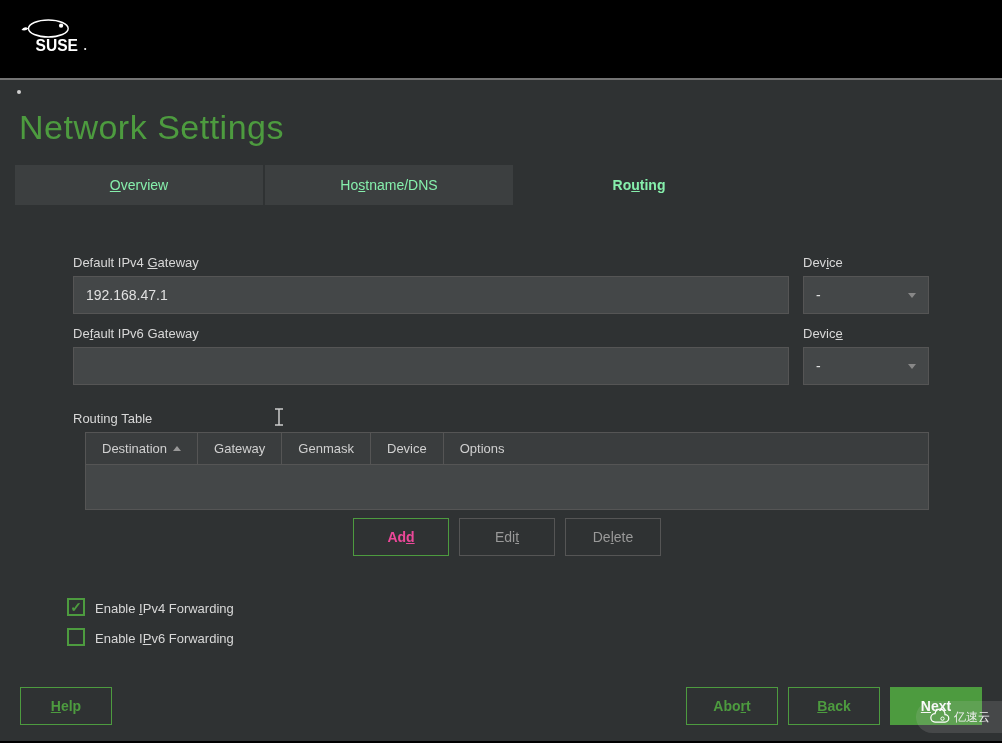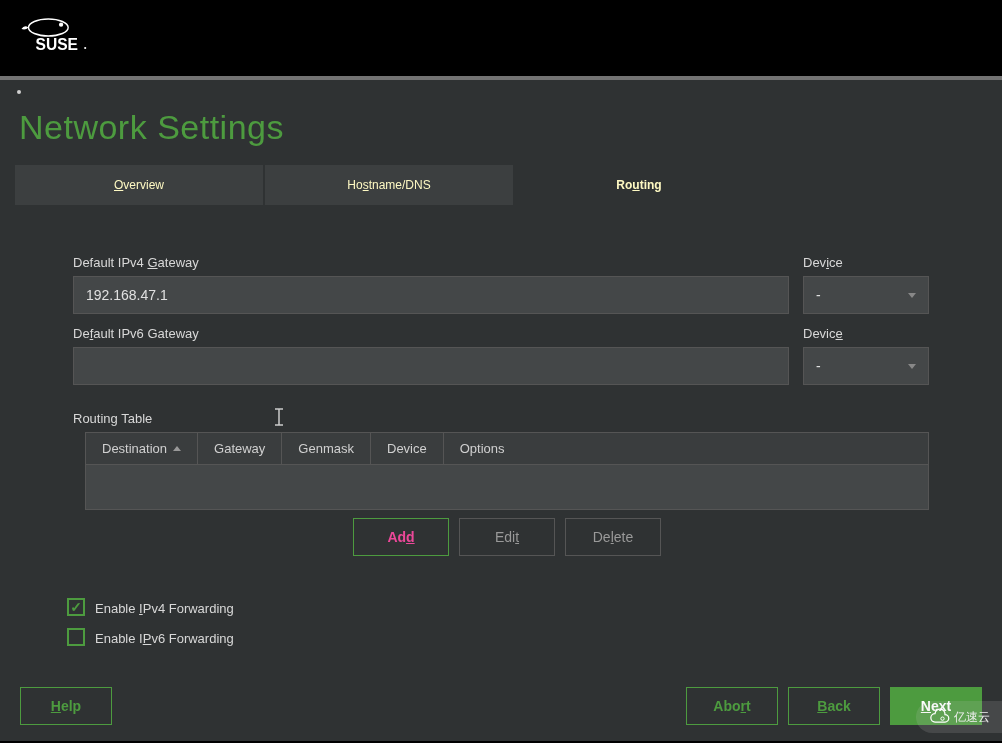--- a/index.html
+++ b/index.html
@@ -1,24 +1,24 @@
 <!DOCTYPE html>
 <html><head>
 <meta charset="utf-8">
 <style>
   * { box-sizing: border-box; margin: 0; padding: 0; }
   html, body { width: 1002px; height: 743px; overflow: hidden; font-family: Arial, Helvetica, sans-serif; background: #000; }
-  .header { height: 80px; background: #000; border-bottom: 4px solid #737373; display: flex; align-items: center; padding: 0 20px; }
+  .header { height: 80px; background: #000; border-bottom: 2px solid #737373; display: flex; align-items: center; padding: 0 20px; }
   .logo { color: #fff; position: relative; }
   .logo-svg { width: 85px; height: 50px; }
   .main { background: #2f3233; height: calc(743px - 82px); position: relative; padding: 10px 15px 0 15px; }
   .page-title { font-size: 34px; font-weight: 300; color: #4d9b3f; margin: 18px 0 18px 4px; letter-spacing: 0.5px; position: relative; }
   .title-dot { position: absolute; left: -2px; top: -18px; width: 4px; height: 4px; border-radius: 50%; background: #d0d0d0; }
   .tabs { display: flex; }
-  .tab { flex: 0 0 248px; height: 40px; display: flex; align-items: center; justify-content: center; color: #fef9c3; font-size: 12px; background: #3c3f40; margin-right: 2px; cursor: pointer; }
+  .tab { flex: 0 0 248px; height: 40px; display: flex; align-items: center; justify-content: center; color: #86efac; font-size: 14px; background: #3c3f40; margin-right: 2px; cursor: pointer; }
   .tab.active { background: transparent; font-weight: bold; }
   .tab-underline { text-decoration: underline; }
   .content { padding: 50px 58px 0 58px; }
   .form-row { display: flex; gap: 14px; margin-bottom: 12px; }
   .field { display: flex; flex-direction: column; }
   .field-wide { flex: 1; }
   .field-narrow { width: 126px; }
   .label { color: #d8d8d8; font-size: 13px; margin-bottom: 6px; }
   .label .u { text-decoration: underline; }
   .input { height: 38px; background: #444748; border: 1px solid #555; color: #e0e0e0; font-size: 14px; padding: 0 12px; outline: none; }

